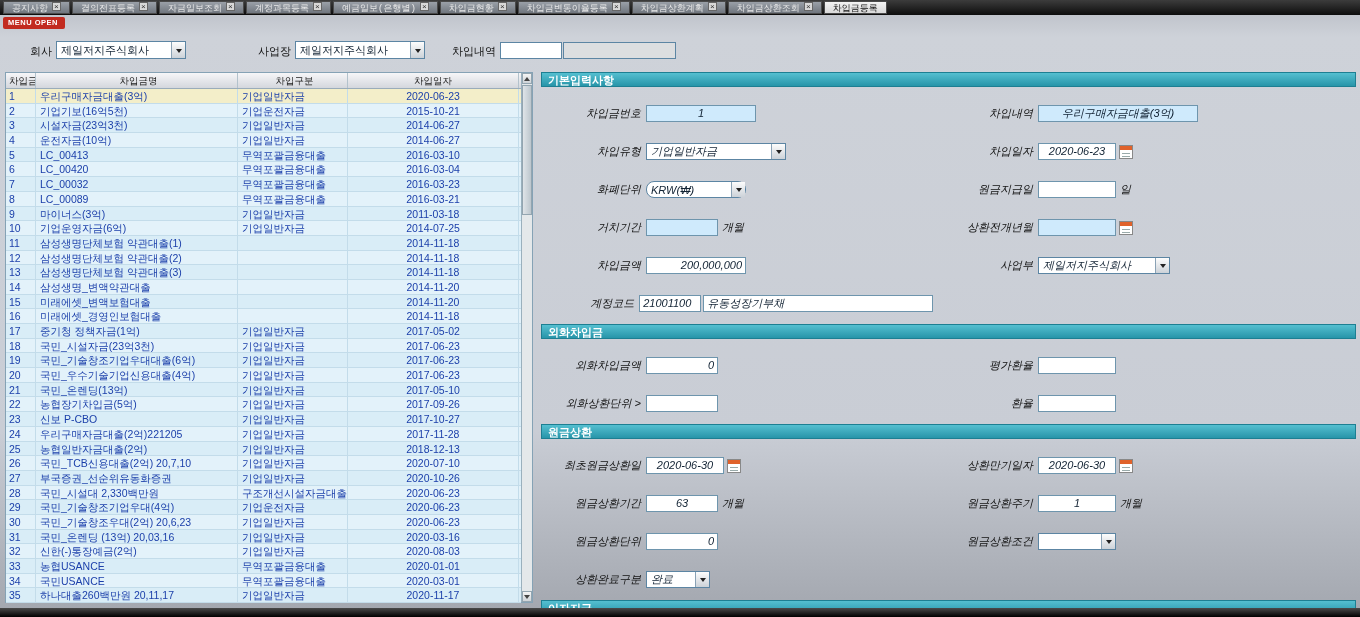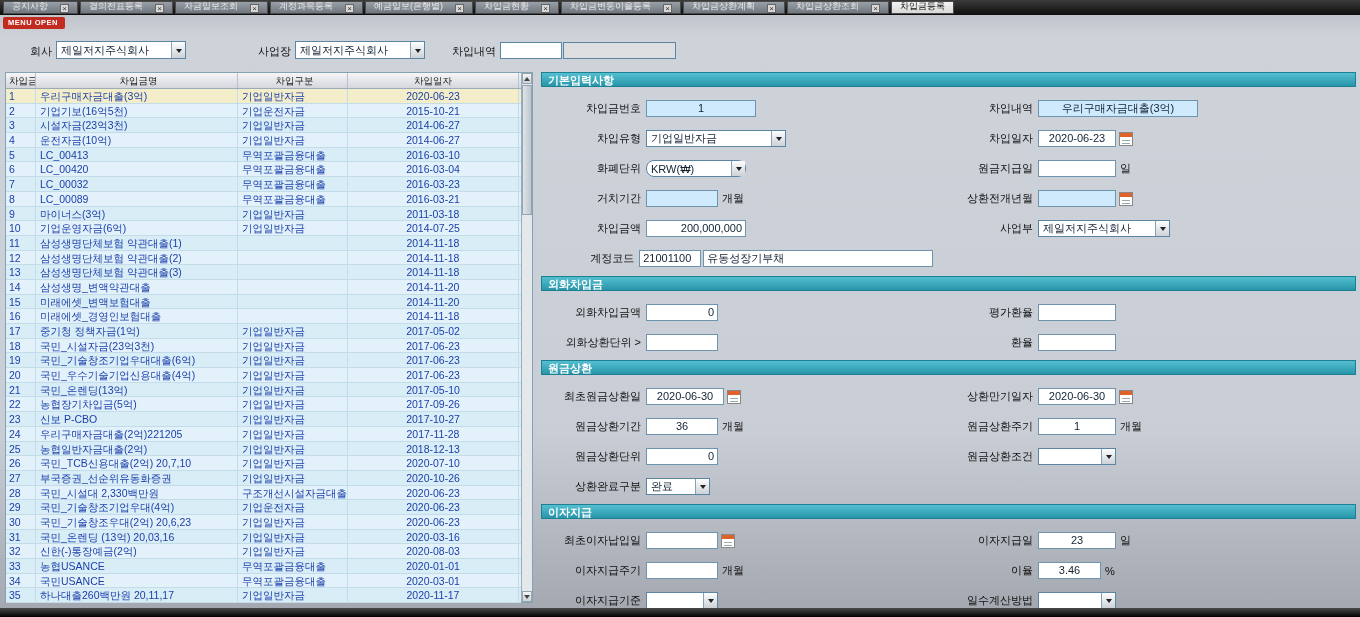--- a/index.html
+++ b/index.html
@@ -5,23 +5,23 @@
   * { margin:0; padding:0; box-sizing:border-box; }
   html,body { width:1360px; height:617px; overflow:hidden; }
   body { font-family:"Liberation Sans","DejaVu Sans",sans-serif; }
   #app { position:relative; width:1360px; height:617px; overflow:hidden;
          background:linear-gradient(180deg,#b7bbc3 0%,#ced2d9 6%,#c9cdd5 70%,#a2a6ae 100%); }
 
   
   .tabbar { position:absolute; left:0; top:0; width:1360px; height:15px;
             background:linear-gradient(180deg,#3c3c3c,#0d0d0d);
             display:flex; align-items:stretch; gap:2px; padding:1px 0 1px 3px; }
-  .tab { display:flex; align-items:flex-end; gap:12px; padding:0 8px;
+  .tab { display:flex; align-items:flex-start; gap:4px; padding:0 8px;
          background:linear-gradient(180deg,#9aa0a8,#70767e);
-         border:1px solid #4a4a4a; font-size:9px; color:#e9e9e9; white-space:nowrap; }
+         border:1px solid #4a4a4a; font-size:9px; color:#e9e9e9; white-space:nowrap;font-family:Liberation Mono, monospace; }
   .tab.active { background:linear-gradient(180deg,#f4f4f4,#d8d8d8); color:#111; }
   .tab-close { width:9px; height:9px; line-height:8px; text-align:center; font-size:8px;
                background:#d8d8d8; color:#333; border:1px solid #666; }
 
   
   .menu-open { position:absolute; left:3px; top:17px; background:#c22b20; color:#fff;
                font-size:7.5px; font-weight:bold; padding:1px 7px 2px 5px; border-radius:2px;
                letter-spacing:.5px; }
 
   
@@ -66,21 +66,21 @@
   .sb-up::after { content:''; border:3px solid transparent; border-bottom:4px solid #444; margin-bottom:3px; }
   .sb-down::after { content:''; border:3px solid transparent; border-top:4px solid #444; margin-top:3px; }
   .sb-thumb { position:absolute; left:0; top:12px; width:10px; height:130px;
               background:linear-gradient(90deg,#dfe4e8,#bcc6cd); border:1px solid #93a5b0; }
 
   
   .panel { position:absolute; left:541px; top:72px; width:815px; }
   .sec-hdr { height:15px; line-height:15px; padding-left:6px; color:#fff; font-size:11px; font-weight:bold;
              background:linear-gradient(180deg,#55bfd0,#2795a9); border:1px solid #1d7f92; margin-top:9px; }
   .sec-hdr:first-child { margin-top:0; }
-  .frow { display:flex; height:20px; align-items:flex-end; margin-top:10px; }
+  .frow { display:flex; height:20px; align-items:flex-start; margin-top:18px;font-style:italic; }
   .half { display:flex; align-items:center; }
   .half.left { width:392px; }
   .half.right { flex:1; }
   .flabel { font-size:11px; color:#111; text-align:right; margin-right:5px; white-space:nowrap; }
   .half.left .flabel { width:100px; }
   .half.right .flabel { width:100px; }
   .ibox { height:17px; line-height:15px; border:1px solid #6e95ad; background:#fff;
           font-size:11px; color:#123; padding:0 3px; overflow:hidden; white-space:nowrap; }
   .ibox.hl { background:#cfeafc; }
   .ibox.center { text-align:center; }
@@ -493,21 +493,21 @@
         </div>
         <div class="half right">
           <span class="flabel">상환만기일자</span>
           <div class="ibox center" style="width: 78px;">2020-06-30</div>
           <span class="cal"></span>
         </div>
       </div>
       <div class="frow">
         <div class="half left">
           <span class="flabel">원금상환기간</span>
-          <div class="ibox center" style="width: 72px;">36</div>
+          <div class="ibox center" style="width: 72px;">63</div>
           <span class="suffix">개월</span>
         </div>
         <div class="half right">
           <span class="flabel">원금상환주기</span>
           <div class="ibox center" style="width: 78px;">1</div>
           <span class="suffix">개월</span>
         </div>
       </div>
       <div class="frow">
         <div class="half left">

